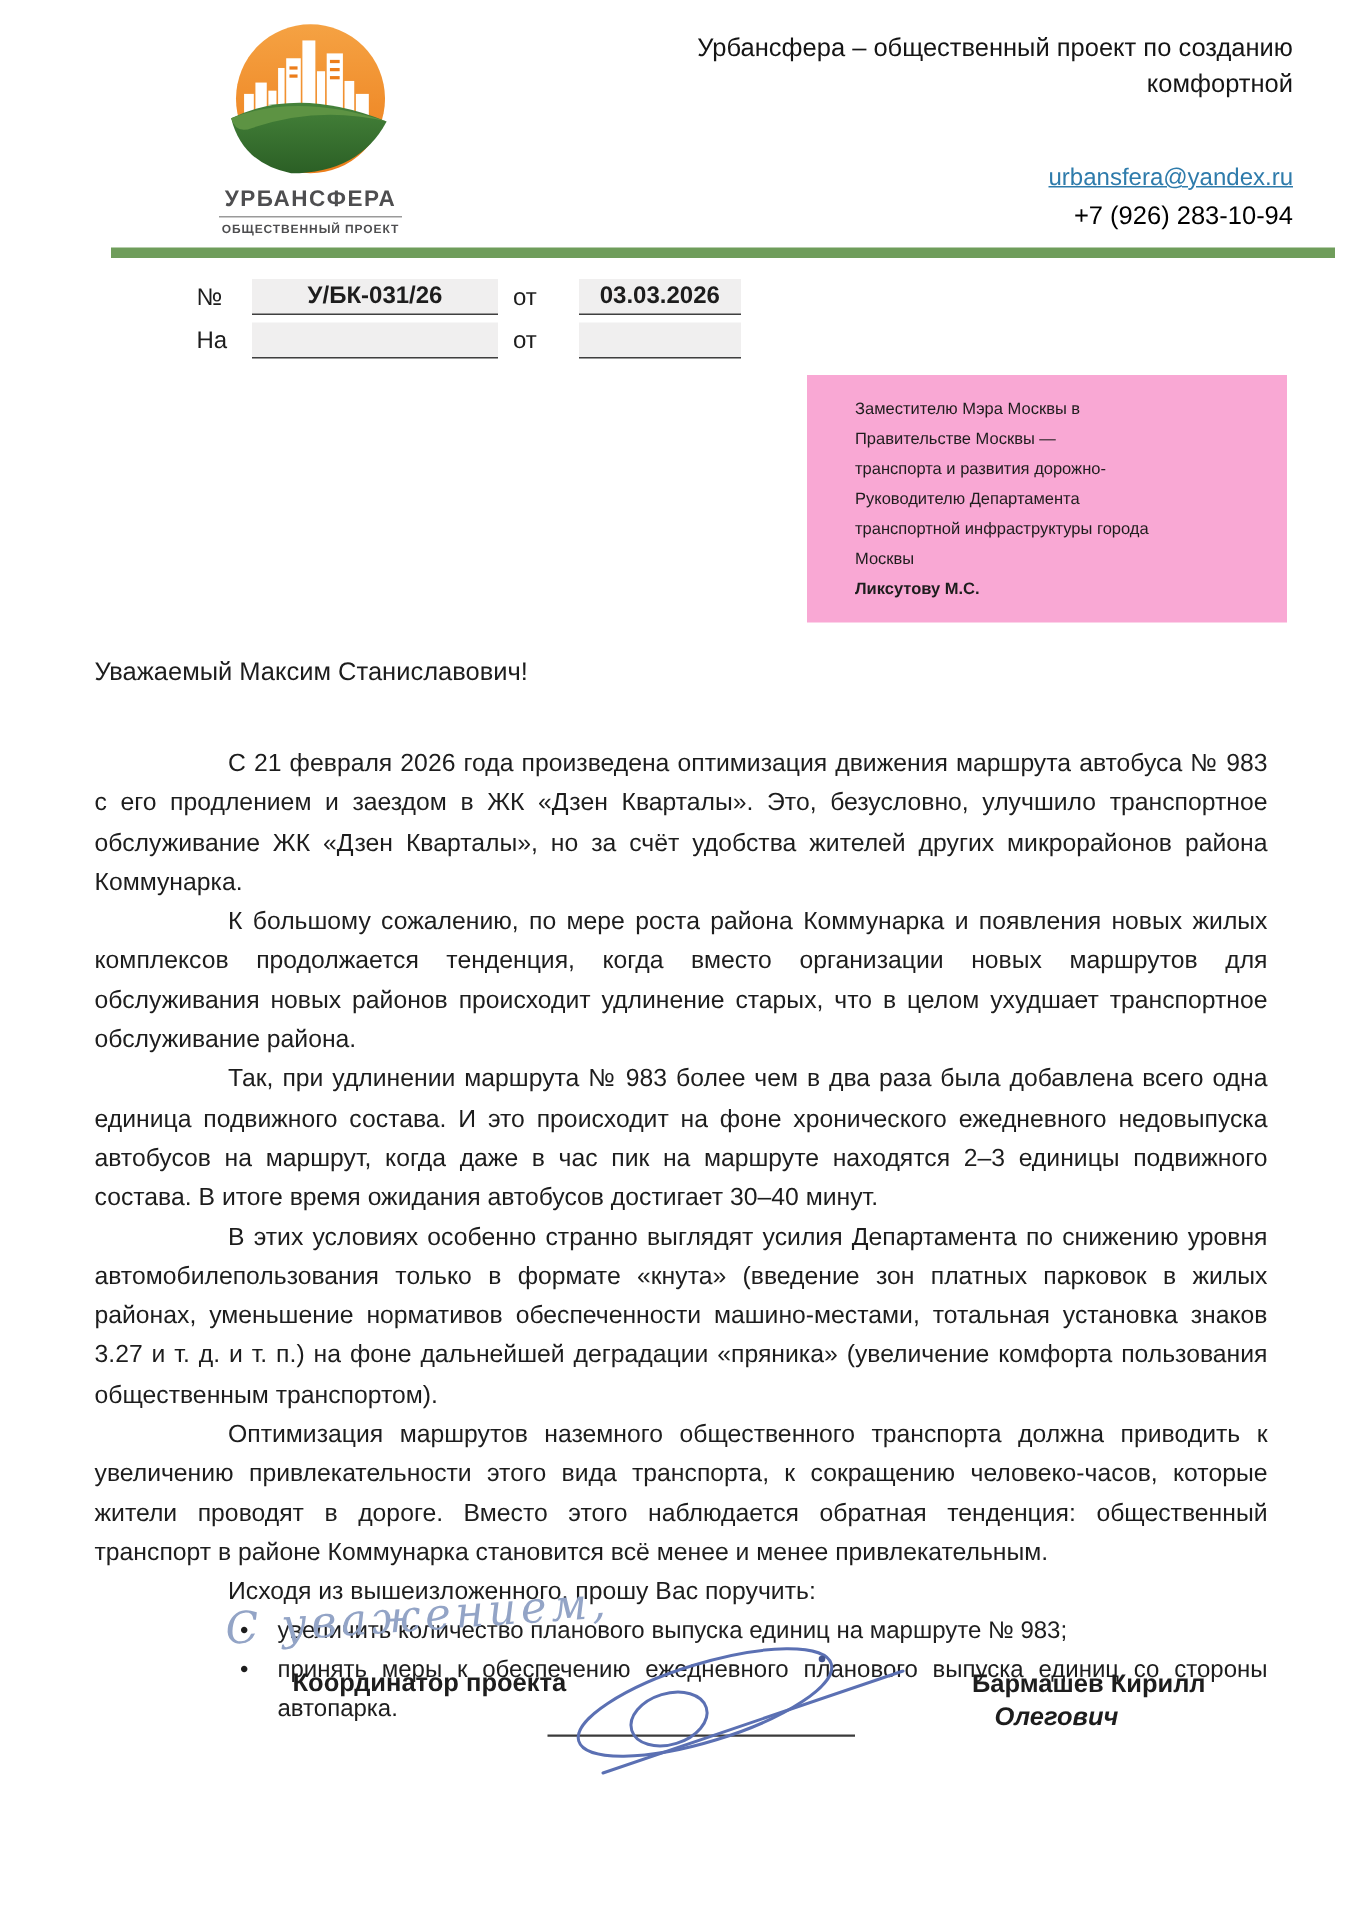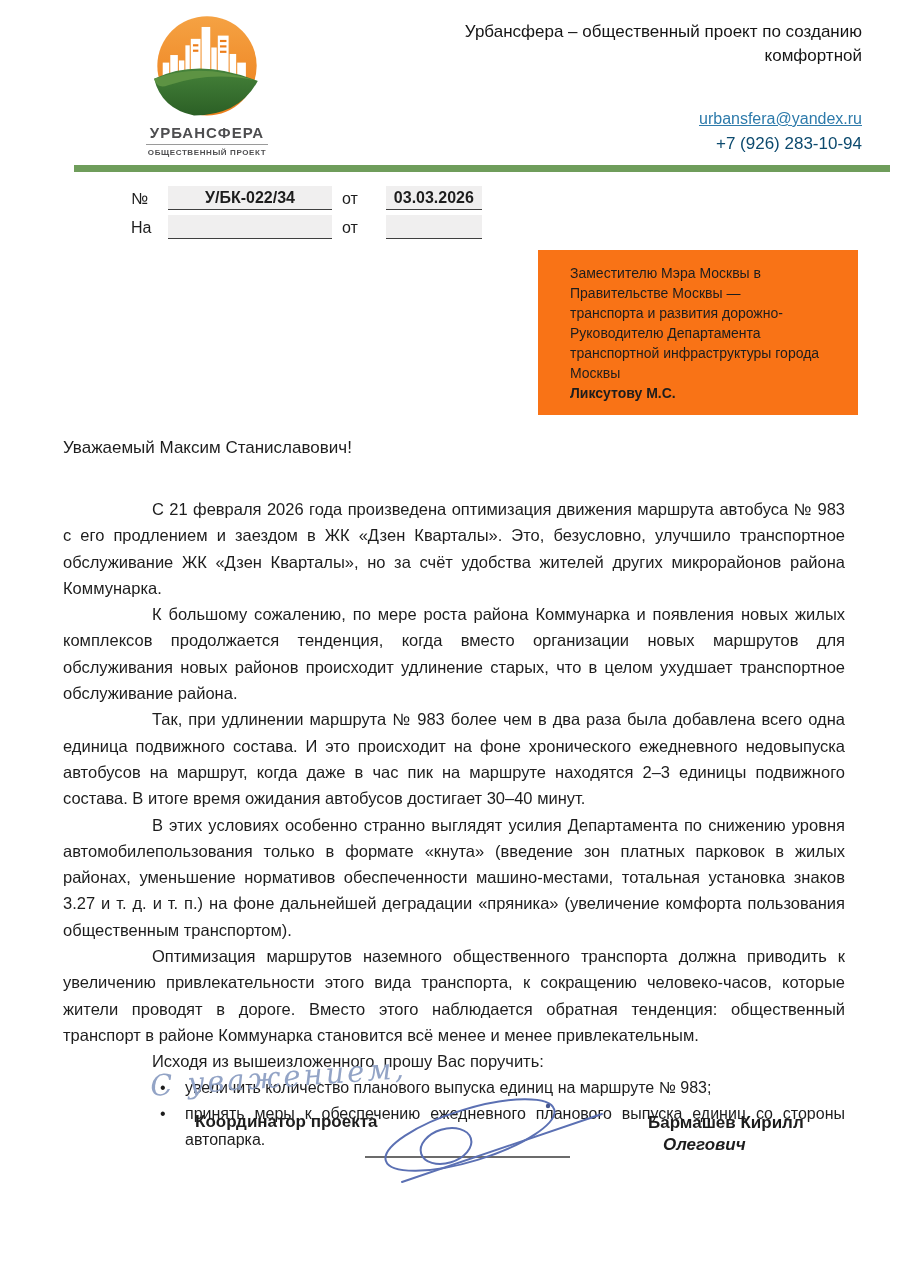--- a/index.html
+++ b/index.html
@@ -13,38 +13,38 @@
   .logo-block { position:absolute; left:144px; top:14px; width:126px; text-align:center; }
   .logo-svg { width:108px; height:108px; display:block; margin:0 auto; }
   .logo-title { font-size:15px; font-weight:bold; letter-spacing:1px; color:#4e4e50; margin-top:2px; }
   .logo-rule { border:none; border-top:1.5px solid #9a9a9a; margin:3px 2px 3px 2px; }
   .logo-subtitle { font-size:8px; font-weight:bold; letter-spacing:0.6px; color:#4e4e50; }
 
   .tagline { position:absolute; right:42px; top:20px; width:470px; text-align:right;
              font-size:17px; line-height:24px; color:#151515; }
   .email { position:absolute; right:42px; top:110px; font-size:16px; color:#2e7bab;
            text-decoration:underline; }
-  .phone { position:absolute; right:42px; top:134px; font-size:17px; color:#0c4a6e; }
+  .phone { position:absolute; right:42px; top:134px; font-size:17px; color:#000000; }
   .green-bar { position:absolute; left:74px; top:165px; width:816px; height:7px;
                background:#6f9d5b; }
 
   
   .ref-block { position:absolute; left:131px; top:186px; font-size:16px; }
   .ref-row { display:flex; align-items:flex-end; margin-bottom:5px; }
   .ref-label { width:37px; padding-bottom:2px; }
   .ref-field { height:23px; line-height:23px; background:#f0efef; border-bottom:1px solid #3f3f3f;
                text-align:center; font-weight:bold; }
   .ref-field.f1 { width:164px; }
-  .ref-field.f2 { width:96px; }
+  .ref-field.f2 { width:108px; }
   .ref-ot { margin:0 28px 0 10px; padding-bottom:2px; }
 
   
   .addressee { position:absolute; left:538px; top:250px; width:276px;
-               background:#f97316; padding:13px 12px 12px 32px;
-               font-size:14px; line-height:20px; color:#1d1d1d; }
+               background:#f9a8d4; padding:13px 12px 12px 32px;
+               font-size:11px; line-height:20px; color:#1d1d1d; }
   .addressee .name { font-weight:bold; }
 
   
   .salutation { position:absolute; left:63px; top:438px; width:782px; text-align:left;
                 font-weight:normal; font-size:17px; }
   .body-text { position:absolute; left:63px; top:496px; width:782px; }
   .body-text p { margin:0; text-align:justify; text-indent:89px;
                  font-size:16.5px; line-height:26.3px; }
   .body-text ul { margin:0; padding:0; }
   .body-text li { list-style:none; position:relative; margin-left:95px; padding-left:27px;
@@ -110,21 +110,21 @@
   <div class="tagline">
     <div>Урбансфера – общественный проект по созданию комфортной</div>
   </div>
   <a class="email" href="#">urbansfera@yandex.ru</a>
   <div class="phone">+7 (926) 283-10-94</div>
   <div class="green-bar"></div>
 
   <div class="ref-block">
     <div class="ref-row">
       <div class="ref-label">№</div>
-      <div class="ref-field f1">У/БК-022/34</div>
+      <div class="ref-field f1">У/БК-031/26</div>
       <div class="ref-ot">от</div>
       <div class="ref-field f2">03.03.2026</div>
     </div>
     <div class="ref-row">
       <div class="ref-label">На</div>
       <div class="ref-field f1"></div>
       <div class="ref-ot">от</div>
       <div class="ref-field f2"></div>
     </div>
   </div>

